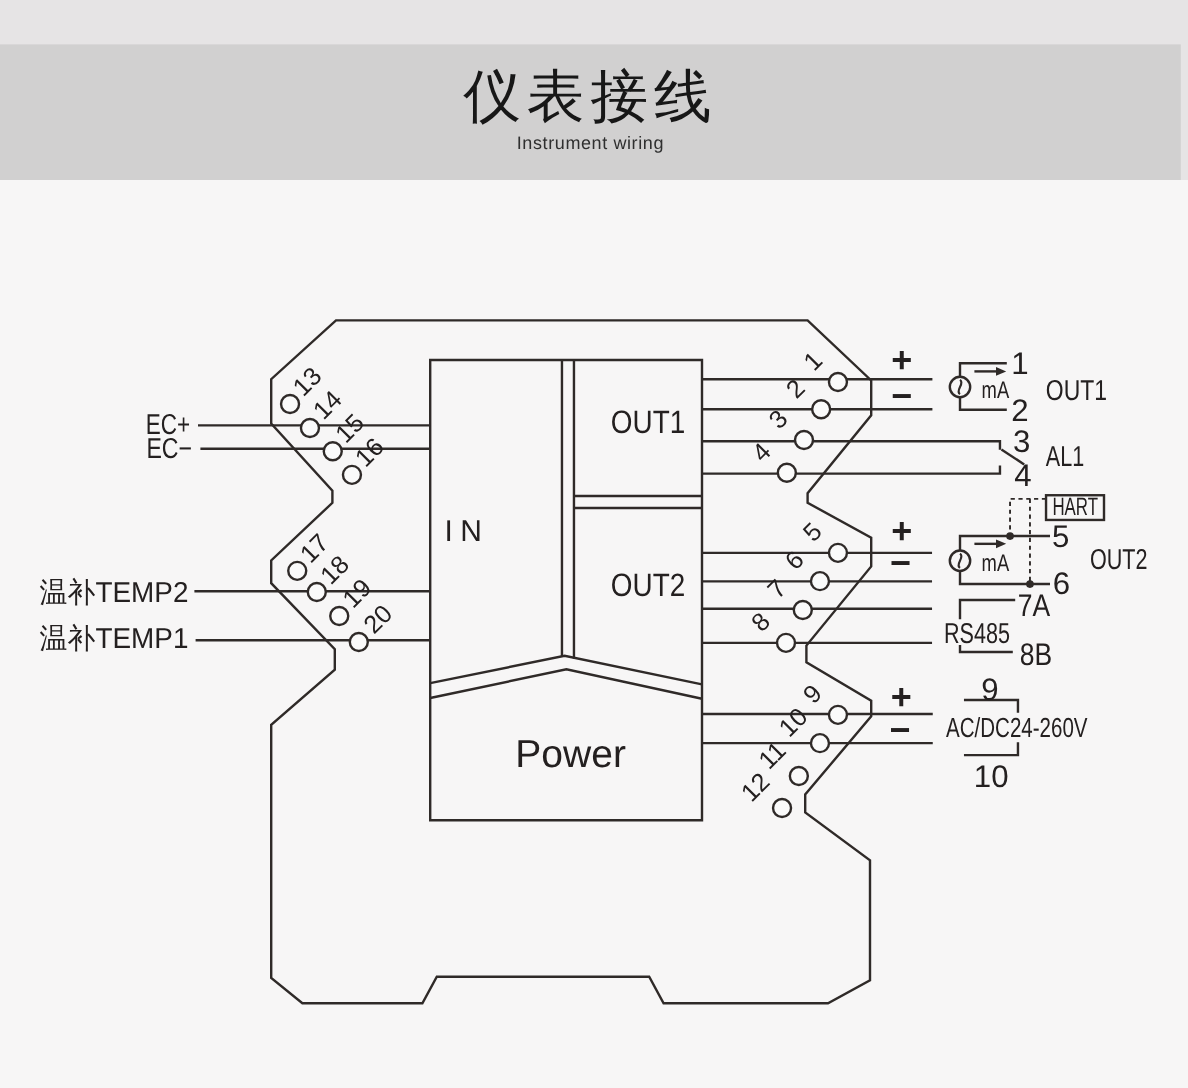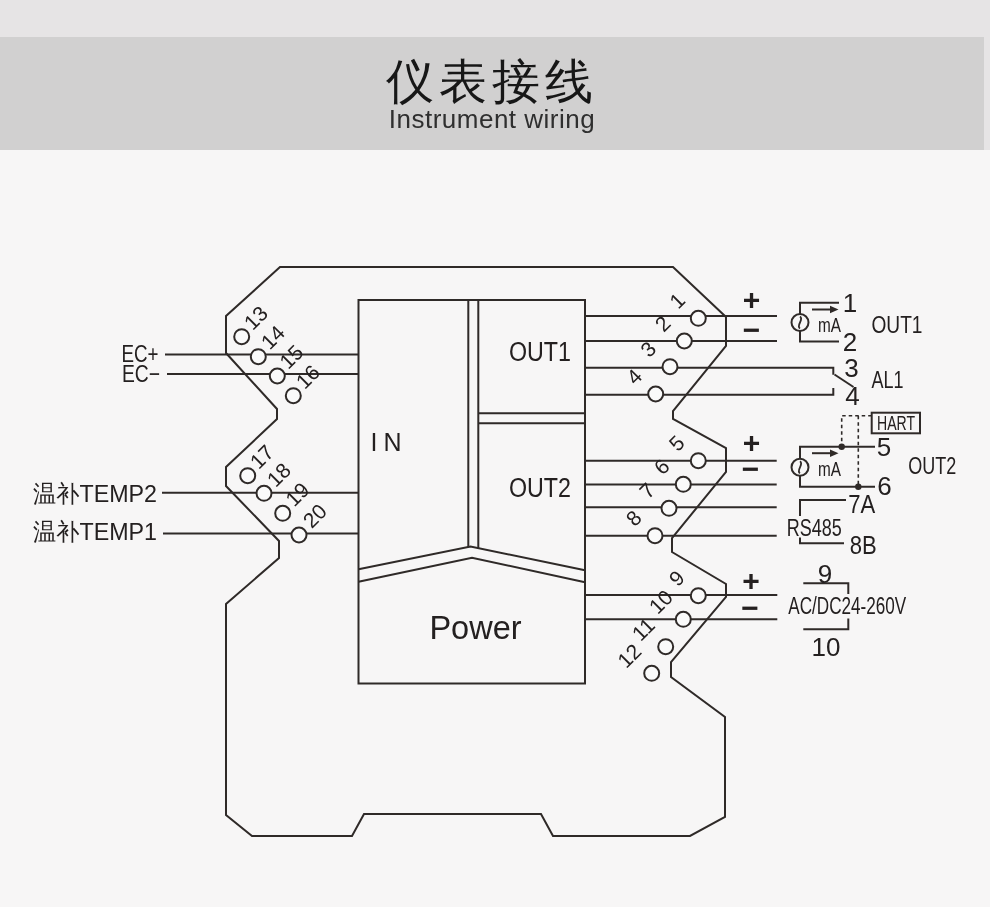--- a/index.html
+++ b/index.html
@@ -1,20 +1,20 @@
 <!DOCTYPE html>
 <html><head>
 <meta charset="utf-8">
 <style>
   html,body{margin:0;padding:0;}
   body{width:990px;height:907px;background:#f7f6f6;position:relative;font-family:"Liberation Sans",sans-serif;overflow:hidden;}
   .top-strip{position:absolute;left:0;top:0;width:990px;height:150px;background:#e6e4e5;}
   .banner{position:absolute;left:0;top:37px;width:984px;height:113px;background:#d1d0d0;text-align:center;}
   .title{margin-top:20px;font-size:48px;font-weight:normal;color:#171717;letter-spacing:5px;line-height:50px;}
-  .subtitle{margin-top:1px;font-size:26px;color:#2f2f2f;letter-spacing:0.5px;line-height:23px;}
+  .subtitle{margin-top:1px;font-size:15px;color:#2f2f2f;letter-spacing:0.5px;line-height:23px;}
   svg{position:absolute;left:0;top:0;}
   text{fill:#242020;}
 </style>
 </head>
 <body>
 
 <div class="top-strip"></div>
 <div class="banner">
   <div class="title">仪表接线</div>
   <div class="subtitle">Instrument wiring</div>

